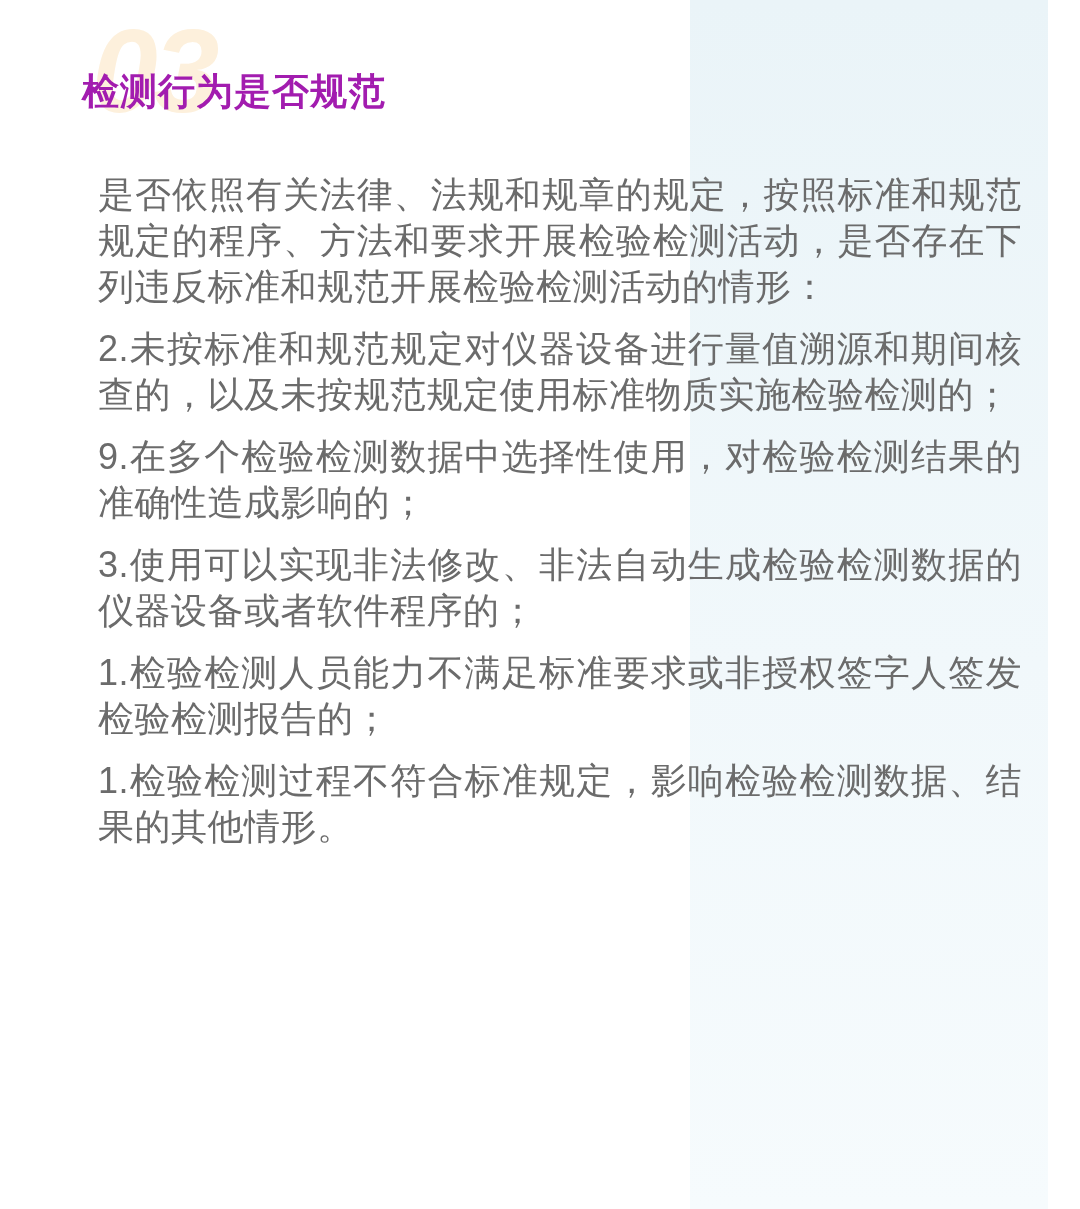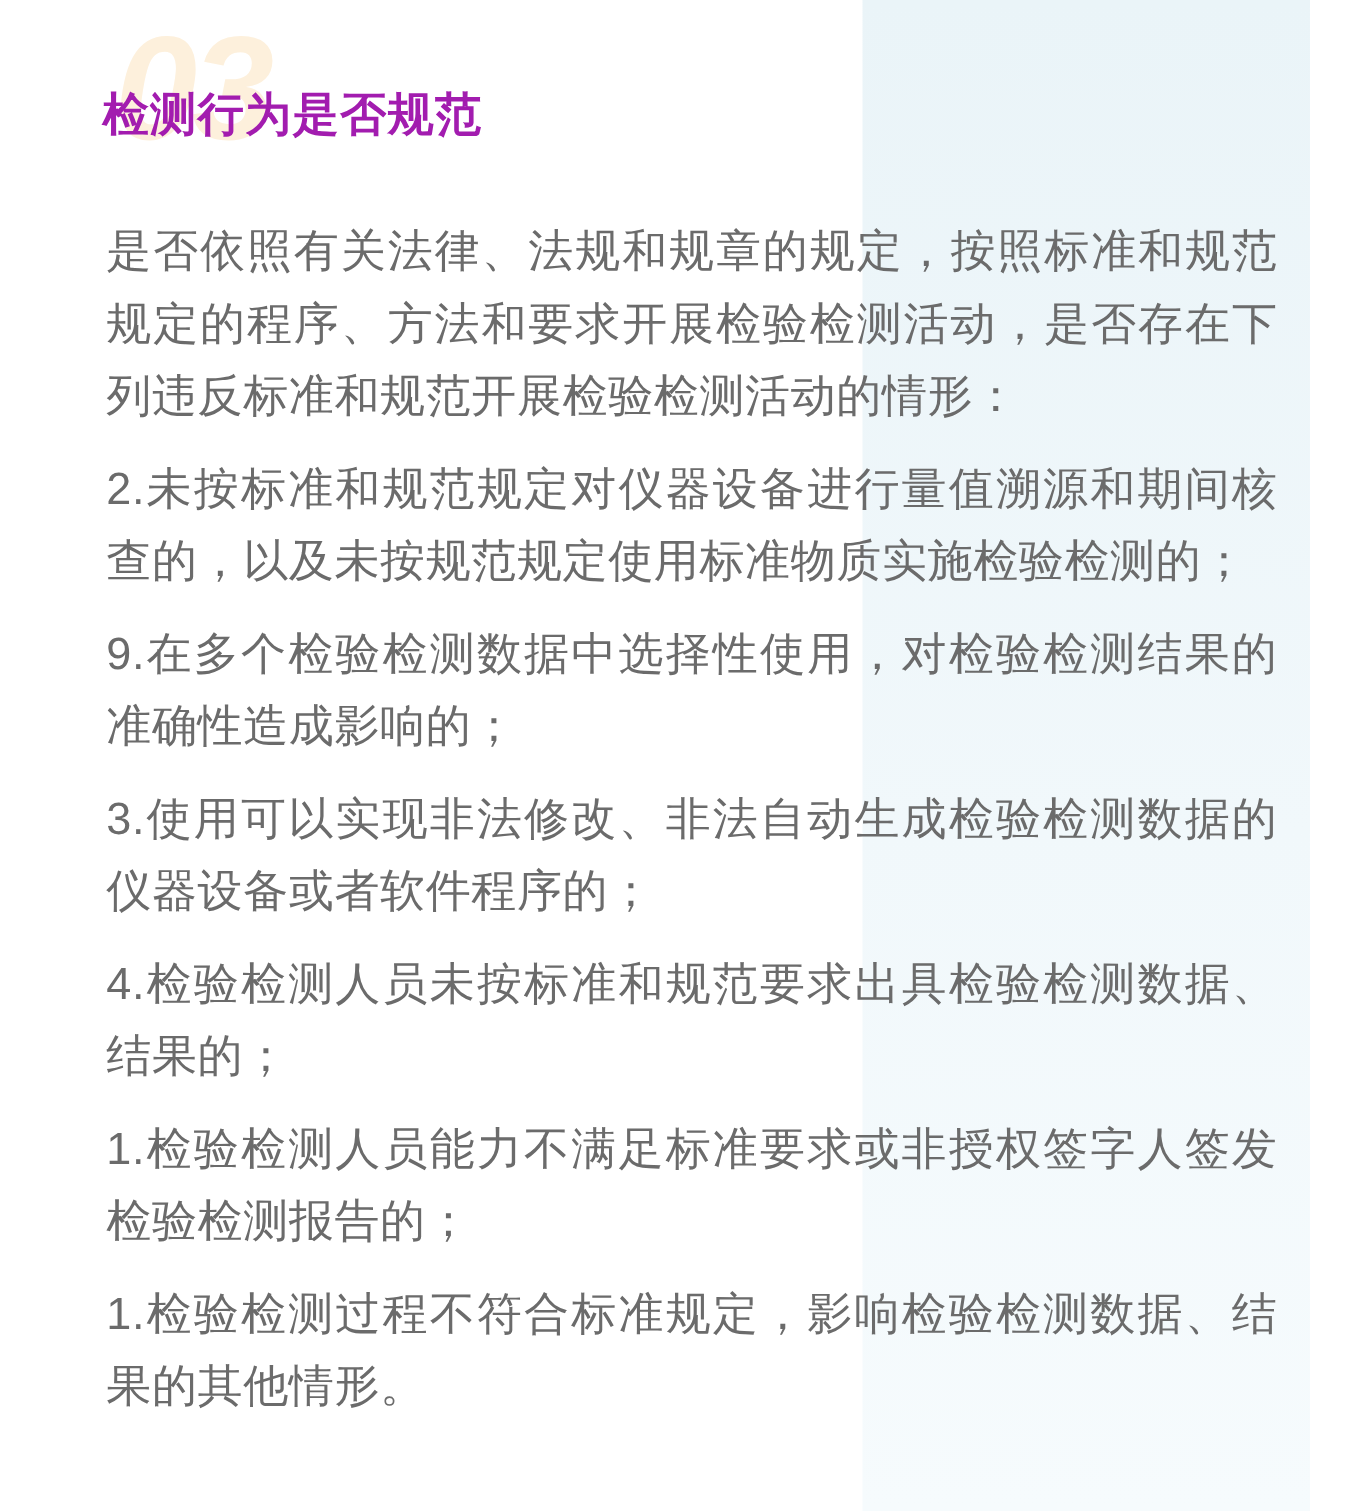--- a/index.html
+++ b/index.html
@@ -49,39 +49,38 @@
     z-index: 2;
   }
   .body-text {
     position: absolute;
     left: 82px;
     top: 172px;
     width: 940px;
     z-index: 2;
   }
   .body-text p {
-    margin: 0 0 16px 3px;
+    margin: 0 0 16px 16px;
     font-size: 36px;
-    line-height: 58px;
+    line-height: 46px;
     color: #6b6b6b;
     text-align: justify;
     text-align-last: left;
     letter-spacing: 0.5px;
   }
 </style>
 </head>
 <body>
 
 <div class="side-panel"></div>
 
 <div class="watermark-number">03</div>
 
 <h1 class="section-title">检测行为是否规范</h1>
 
 <div class="body-text">
   <p>是否依照有关法律、法规和规章的规定，按照标准和规范规定的程序、方法和要求开展检验检测活动，是否存在下列违反标准和规范开展检验检测活动的情形：</p>
   <p>2.未按标准和规范规定对仪器设备进行量值溯源和期间核查的，以及未按规范规定使用标准物质实施检验检测的；</p>
   <p>9.在多个检验检测数据中选择性使用，对检验检测结果的准确性造成影响的；</p>
   <p>3.使用可以实现非法修改、非法自动生成检验检测数据的仪器设备或者软件程序的；</p>
-  <p>4.检验检测人员未按标准和规范要求出具检验检测数据、结果的；</p>
   <p>1.检验检测人员能力不满足标准要求或非授权签字人签发检验检测报告的；</p>
   <p>1.检验检测过程不符合标准规定，影响检验检测数据、结果的其他情形。</p>
 </div>
 
 </body></html>

